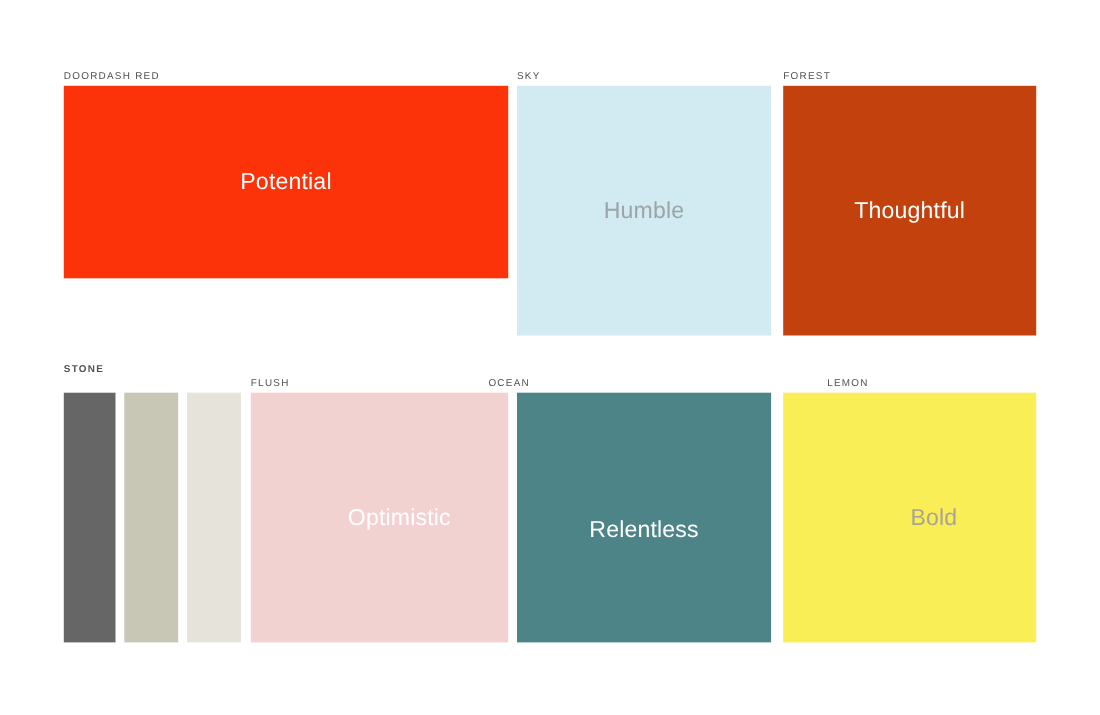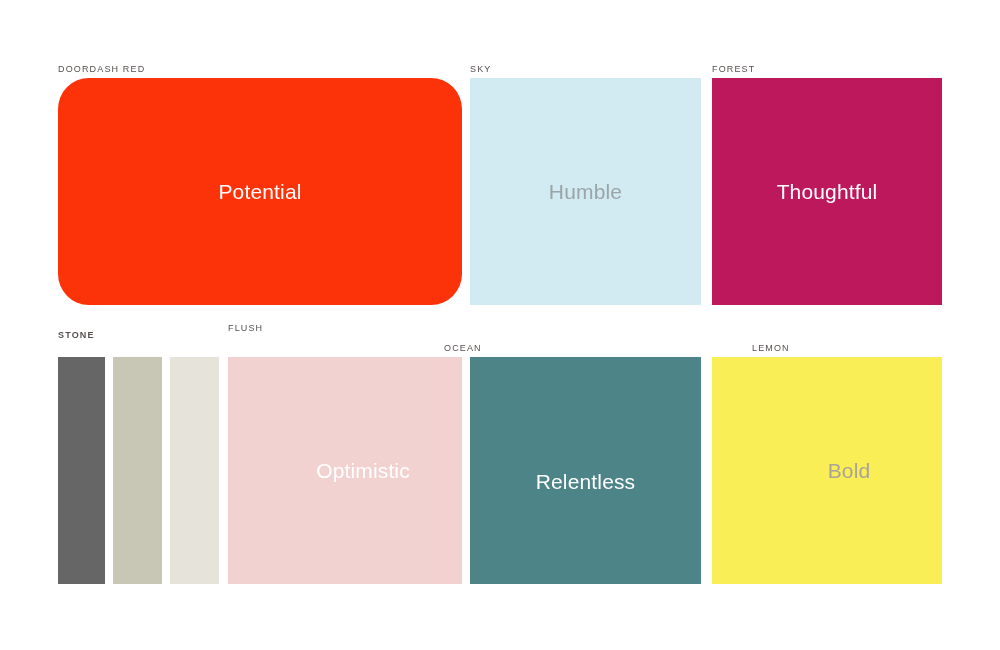--- a/index.html
+++ b/index.html
@@ -57,27 +57,27 @@
     line-height: 1;
     text-align: center;
     white-space: nowrap;
   }
 
   
   .lbl-doordash-red { left: 58px;  top: 64px; }
   .lbl-sky          { left: 470px; top: 64px; }
   .lbl-forest       { left: 712px; top: 64px; }
 
-  .sw-doordash-red { left: 58px;  top: 78px; width: 404px; height: 227px; border-radius: 31px; }
+  .sw-doordash-red { left: 58px;  top: 78px; width: 404px; height: 175px; }
   .sw-sky          { left: 470px; top: 78px; width: 231px; height: 227px; }
   .sw-forest       { left: 712px; top: 78px; width: 230px; height: 227px; }
 
   
   .lbl-stone  { left: 58px;  top: 330px; font-weight: bold; }
-  .lbl-flush  { left: 228px; top: 323px; }
+  .lbl-flush  { left: 228px; top: 343px; }
   .lbl-ocean  { left: 444px; top: 343px; }
   .lbl-lemon  { left: 752px; top: 343px; }
 
   .sw-stone-1 { left: 58px;  top: 357px; width: 47px; height: 227px; }
   .sw-stone-2 { left: 113px; top: 357px; width: 49px; height: 227px; }
   .sw-stone-3 { left: 170px; top: 357px; width: 49px; height: 227px; }
 
   .sw-flush   { left: 228px; top: 357px; width: 234px; height: 227px; padding-left: 36px; }
   .sw-ocean   { left: 470px; top: 357px; width: 231px; height: 227px; }
   .sw-lemon   { left: 712px; top: 357px; width: 230px; height: 227px; padding-left: 44px; }
@@ -91,21 +91,21 @@
   <div class="swatch sw-doordash-red" style="background-color: rgb(252, 50, 8);">
     <span class="swatch-word" style="color: rgb(255, 255, 255);">Potential</span>
   </div>
 
   <div class="group-label lbl-sky">SKY</div>
   <div class="swatch sw-sky" style="background-color: rgb(210, 234, 242);">
     <span class="swatch-word" style="color: rgb(155, 165, 168); text-align: center;">Humble</span>
   </div>
 
   <div class="group-label lbl-forest">FOREST</div>
-  <div class="swatch sw-forest" style="background-color: #be185d;">
+  <div class="swatch sw-forest" style="background-color: #c2410c;">
     <span class="swatch-word" style="color: rgb(255, 255, 255);">Thoughtful</span>
   </div>
 
   <div class="group-label lbl-stone">STONE</div>
   <div class="swatch sw-stone-1" style="background-color: rgb(102, 102, 102);"></div>
   <div class="swatch sw-stone-2" style="background-color: rgb(200, 198, 180);"></div>
   <div class="swatch sw-stone-3" style="background-color: rgb(230, 228, 218);"></div>
 
   <div class="group-label lbl-flush">FLUSH</div>
   <div class="swatch sw-flush" style="background-color: rgb(242, 210, 208);">

